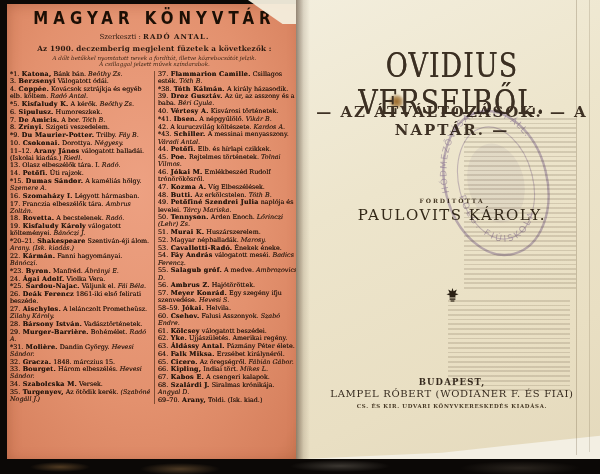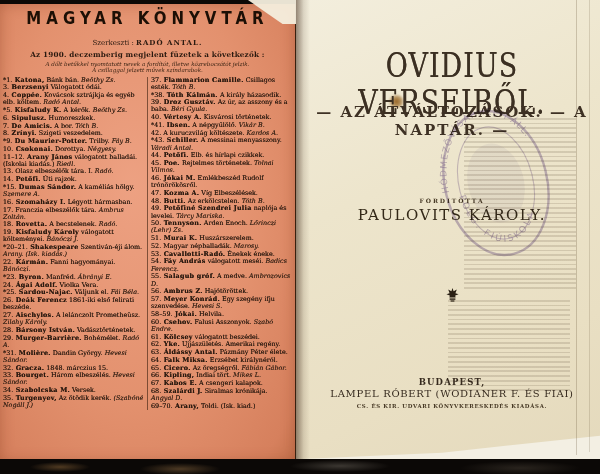--- a/index.html
+++ b/index.html
@@ -3,34 +3,34 @@
 <meta charset="utf-8">
 <style>
   html,body{margin:0;padding:0;}
   body{
     width:600px;height:474px;position:relative;overflow:hidden;
     background:#0c0906;
     font-family:"DejaVu Serif", serif;
   }
   
   .left-page{
-    position:absolute;left:0;top:4px;width:295px;height:458px;
+    position:absolute;left:7px;top:4px;width:295px;height:458px;
     background:radial-gradient(ellipse at 45% 40%, #eda182 0%, #e3916e 55%, #d6805d 90%, #c7744f 100%);
     border-right:1px solid #38200f;
     box-shadow:inset 0 0 14px rgba(120,50,20,.35);
     overflow:hidden;
     color:#2b1a10;
   }
   .masthead{
     margin-top:4px;text-align:center;
     font-family:"DejaVu Sans", sans-serif;font-weight:bold;
     font-size:15px;letter-spacing:5px;color:#1c0f05;
     transform:scaleY(1.12);transform-origin:top;
   }
-  .editor-line{font-size:7px;text-align:center;margin-top:12px;}
+  .editor-line{font-size:7px;text-align:center;margin-top:6px;}
   .editor-line b{letter-spacing:1px;}
   .headline{font-size:7.2px;font-weight:bold;text-align:center;margin-top:3px;letter-spacing:.2px;}
   .notes{font-size:5.6px;line-height:6.3px;font-style:italic;text-align:center;margin-top:2px;color:#3a2313;}
   .cols{display:flex;margin-top:3px;}
   .col{
     width:147px;box-sizing:border-box;padding:0 3px 0 3px;
     font-size:6.4px;line-height:7.15px;
     text-shadow:0 0 .3px rgba(43,26,16,.85);
   }
   .col + .col{border-left:1px solid rgba(55,28,12,.6);}

